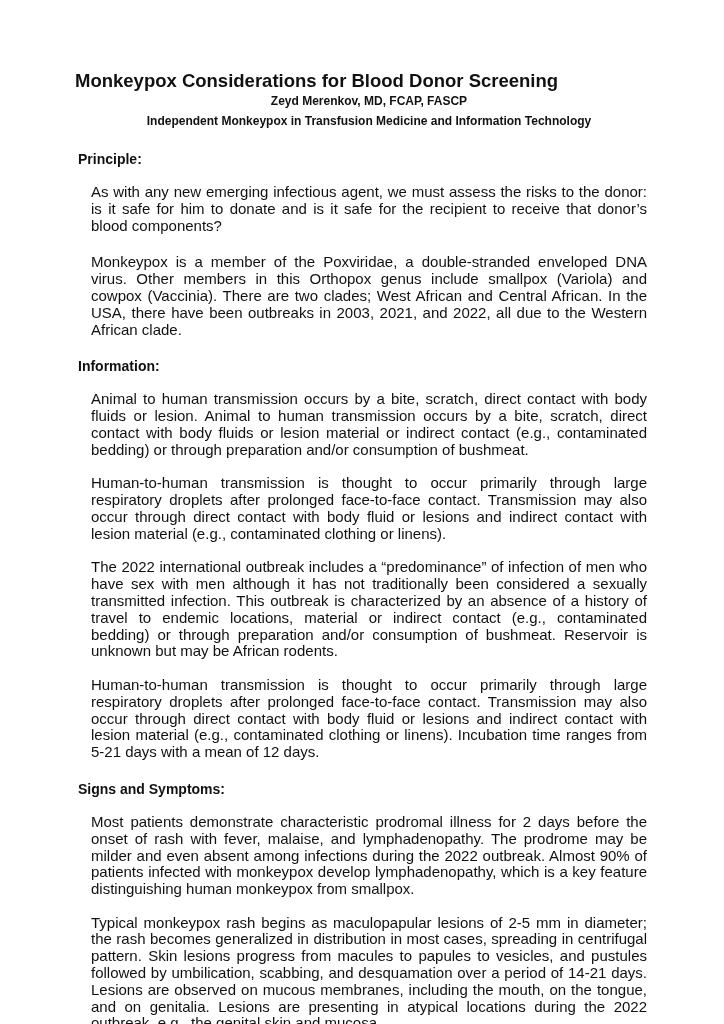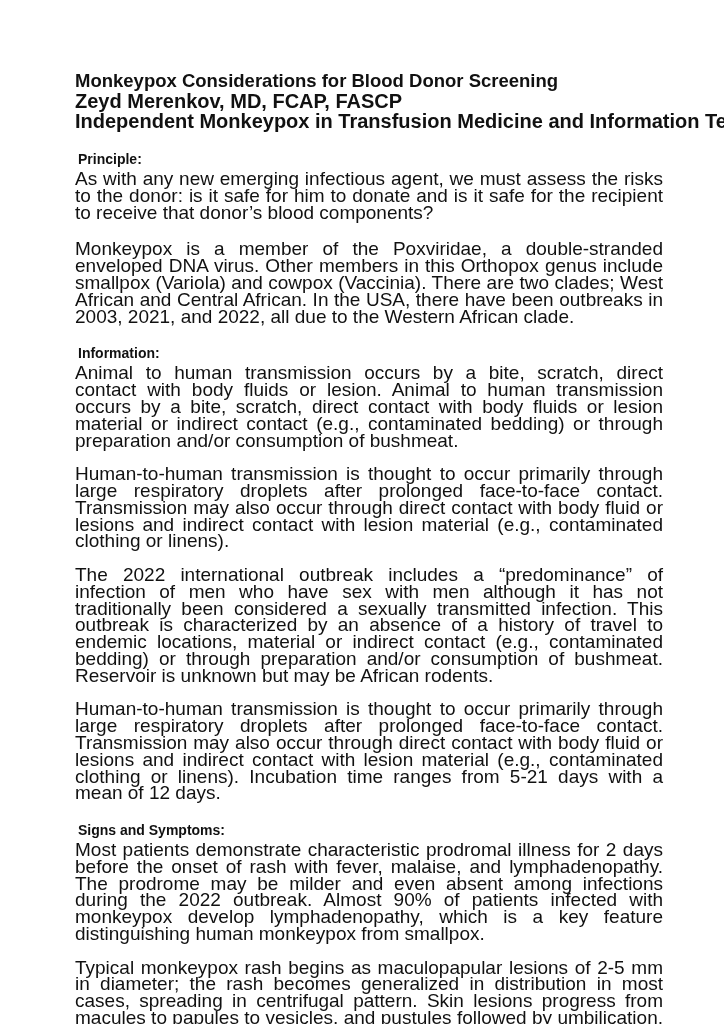--- a/index.html
+++ b/index.html
@@ -23,38 +23,39 @@
     }
     .title {
       font-weight: bold;
       font-size: 18.5px;
       line-height: 21px;
       margin: 0;
       white-space: nowrap;
     }
     .subtitle {
       font-weight: bold;
-      font-size: 20px;
+      font-size: 12px;
       line-height: 20px;
       margin: 0;
       white-space: nowrap;
+      text-align: center;
     }
     .section {
       margin-top: 20px;
     }
     .heading {
       font-weight: bold;
       font-size: 14px;
       line-height: 17px;
       margin: 3px;
     }
     .para {
-      font-size: 19px;
+      font-size: 15px;
       line-height: 16.8px;
-      margin: 0;
+      margin: 16px;
       text-align: justify;
     }
     .para + .para {
       margin-top: 16.8px;
     }
   </style>
 </head>
 <body>
 
 <div class="page">

